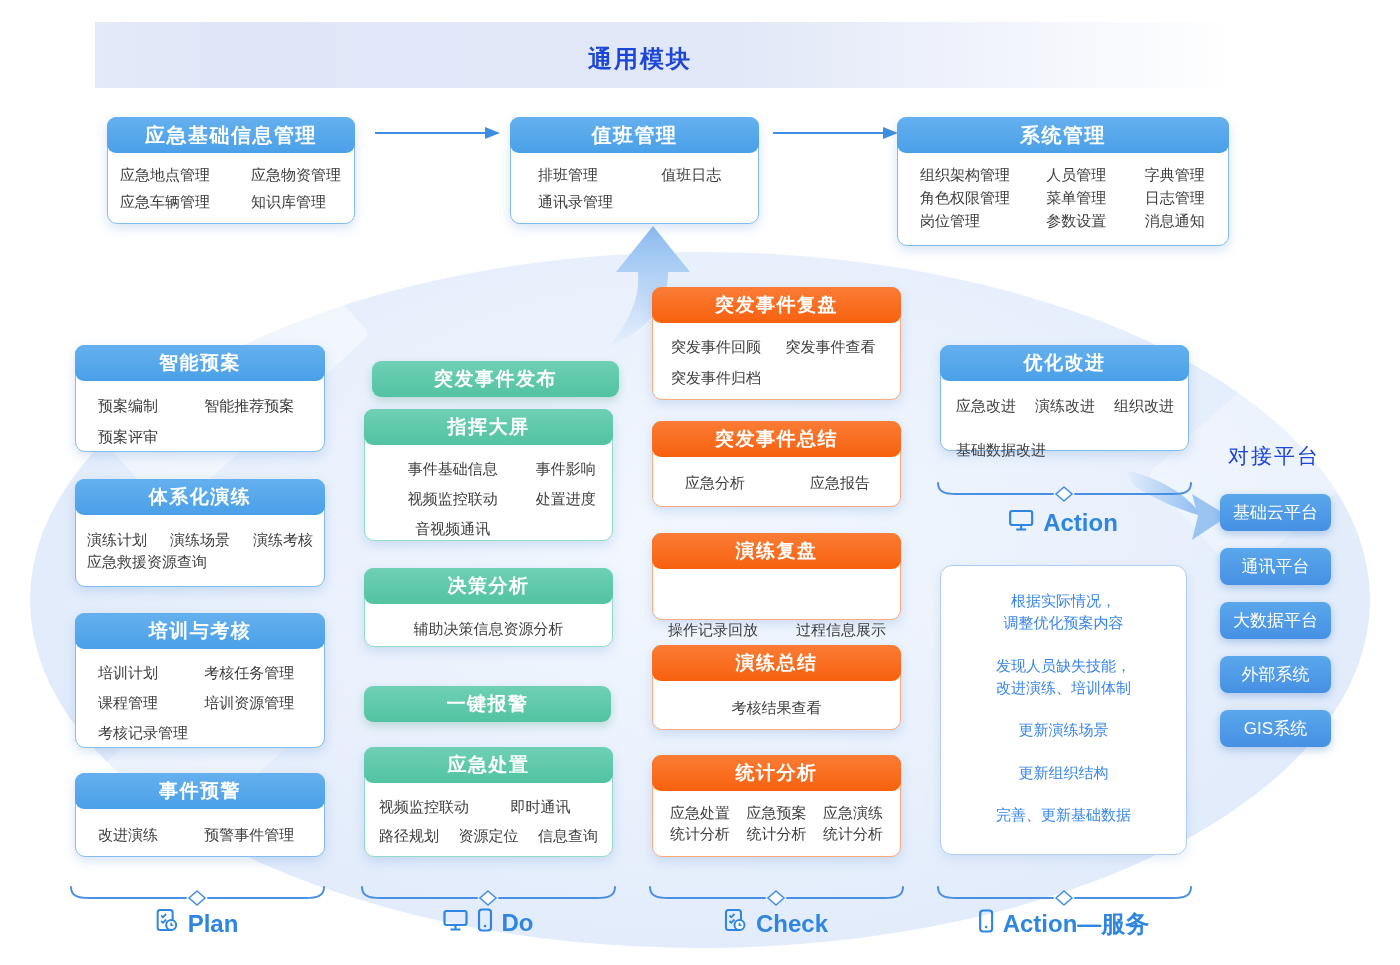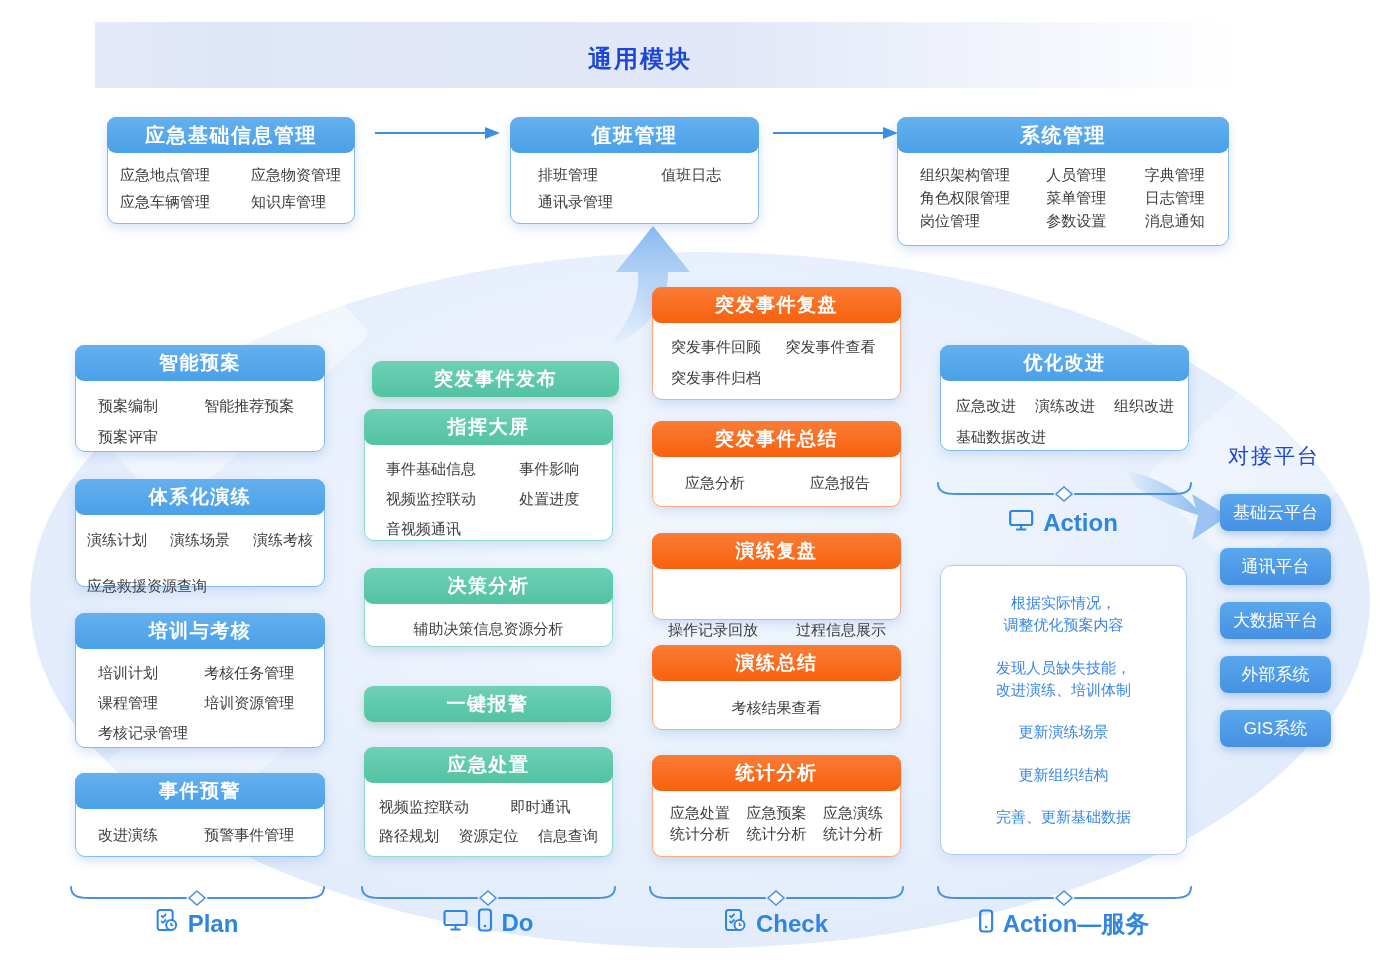--- a/index.html
+++ b/index.html
@@ -43,21 +43,21 @@
         box-shadow:0 3px 8px rgba(70,130,200,.38);}
   .pf-title{position:absolute;left:1274px;top:442px;transform:translateX(-50%);
         font-size:21px;font-weight:400;color:#1b46d6;letter-spacing:2px;}
 
   
   .pdca{position:absolute;display:flex;align-items:center;gap:9px;color:#2e86e0;
         font-weight:700;font-size:24px;transform:translateX(-50%);}
   .notes{position:absolute;left:940px;top:565px;width:247px;height:290px;background:#fff;
         border:1.5px solid #aecdf2;border-radius:12px;box-shadow:0 4px 12px rgba(120,160,220,.2);
         display:flex;flex-direction:column;justify-content:space-between;
-        padding:26px 8px;box-sizing:border-box;}
+        padding:26px 8px;box-sizing:border-box;font-family:Liberation Mono, monospace;}
   .note{white-space:pre-line;text-align:center;color:#3a86e8;font-size:15px;line-height:22px;}
 </style>
 </head>
 <body>
 
 <div class="stage">
 
   <div class="banner"></div>
   <div class="banner-title">通用模块</div>
   <div class="ellipse"></div>
@@ -147,21 +147,21 @@
   </div>
 
   <div class="mbox blue" style="left:75px;top:479px;width:248px;height:106px;">
     <div class="hdr hb">体系化演练</div>
     <div class="body" style="padding:14px 11px 0 11px;">
       <div class="rowf">
         <span>演练计划</span>
         <span>演练场景</span>
         <span>演练考核</span>
       </div>
-      <div style="margin-top:24px;">
+      <div style="margin-top:0;">
         <span>应急救援资源查询</span>
       </div>
     </div>
   </div>
 
   <div class="mbox blue" style="left:75px;top:613px;width:248px;height:133px;">
     <div class="hdr hb">培训与考核</div>
     <div class="body g" style="grid-template-columns:47% 53%;padding:13px 0 0 22px;row-gap:8px;">
       <span>培训计划</span>
       <span>考核任务管理</span>
@@ -176,21 +176,21 @@
     <div class="body g" style="grid-template-columns:47% 53%;padding:15px 0 0 22px;">
       <span>改进演练</span>
       <span>预警事件管理</span>
     </div>
   </div>
 
   <div class="pill hg" style="left:372px;top:345px;width:247px;margin-top:16px;">突发事件发布</div>
 
   <div class="mbox green" style="left:364px;top:409px;width:247px;height:130px;">
     <div class="hdr hg">指挥大屏</div>
-    <div class="body g" style="grid-template-columns:59% 41%;padding:13px 0 0 21px;row-gap:8px;">
+    <div class="body g" style="grid-template-columns:59% 41%;padding:13px 0 0 21px;row-gap:8px;text-align:center;">
       <span>事件基础信息</span>
       <span>事件影响</span>
       <span>视频监控联动</span>
       <span>处置进度</span>
       <span>音视频通讯</span>
     </div>
   </div>
 
   <div class="mbox green" style="left:364px;top:568px;width:247px;height:77px;">
     <div class="hdr hg">决策分析</div>
@@ -261,21 +261,21 @@
   </div>
 
   <div class="mbox blue" style="left:940px;top:345px;width:247px;height:104px;">
     <div class="hdr hb">优化改进</div>
     <div class="body" style="padding:14px 14px 0 15px;">
       <div class="rowf">
         <span>应急改进</span>
         <span>演练改进</span>
         <span>组织改进</span>
       </div>
-      <div style="margin-top:9px;">
+      <div style="margin-top:22px;">
         <span>基础数据改进</span>
       </div>
     </div>
   </div>
 
   <div class="abs" style="left:936px;top:480px;">
     <svg width="257" height="24" viewBox="0 0 257 24">
       <path d="M2,3 C2,12 9,14 20,14 L117,14 M139,14 L237,14 C248,14 255,12 255,3" fill="none" stroke="#4a90e2" stroke-width="2" stroke-linecap="round"></path>
       <polygon points="128,7 136,14 128,21 120,14" fill="#fff" stroke="#4a90e2" stroke-width="1.6"></polygon>
     </svg>

